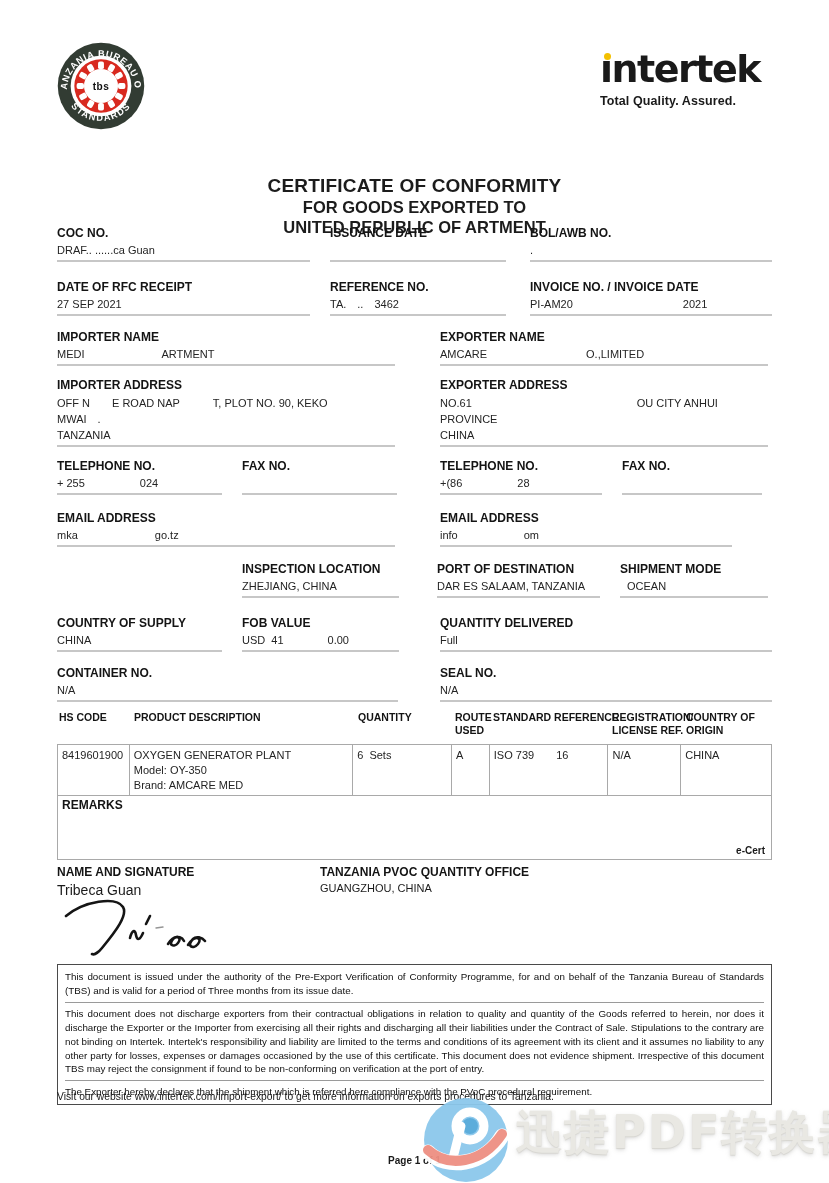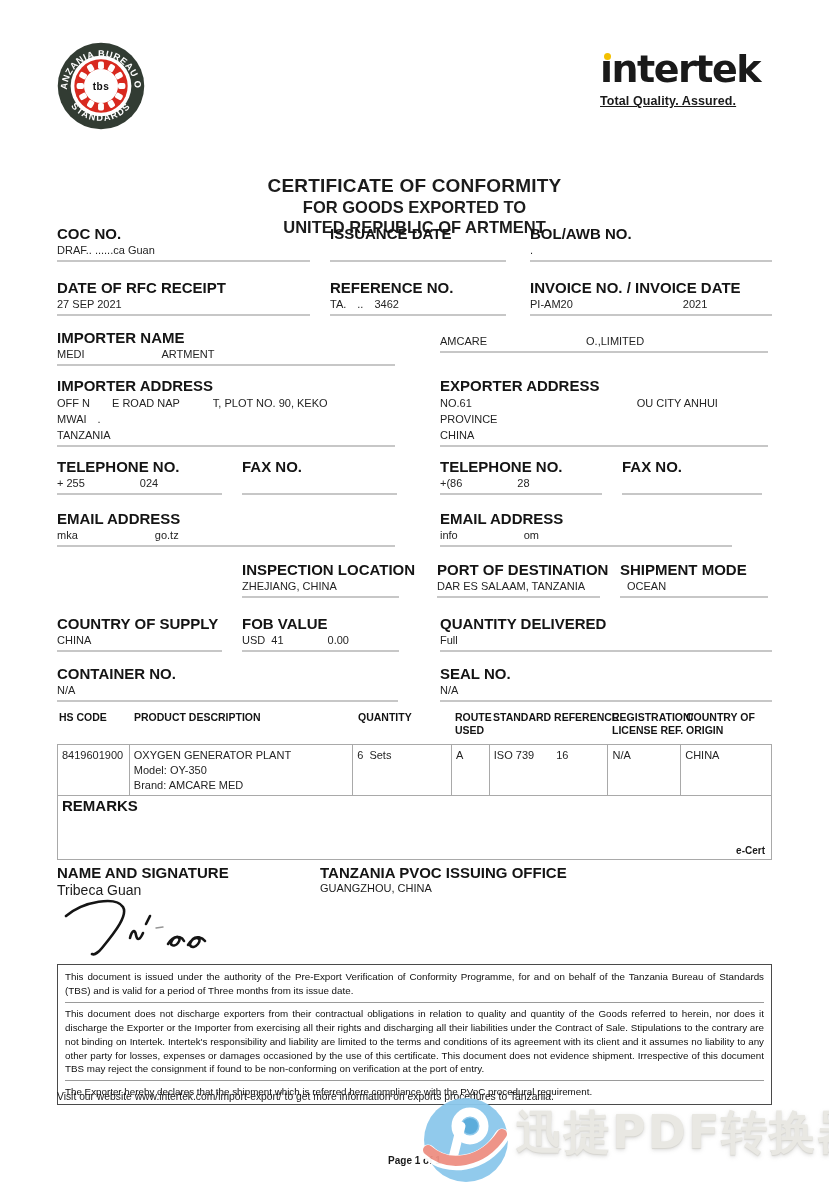--- a/index.html
+++ b/index.html
@@ -2,34 +2,34 @@
 <html><head>
 <meta charset="utf-8">
 <style>
   * { margin:0; padding:0; box-sizing:border-box; }
   html,body { background:#ffffff; }
   .page {
     position:relative; width:829px; height:1183px; background:#ffffff;
     font-family:"Liberation Sans", sans-serif; color:#1b1b1b; overflow:hidden;
   }
   .abs { position:absolute; }
-  .lbl { font-size:15px; font-weight:bold; color:#141414; line-height:13px; white-space:nowrap; }
+  .lbl { font-size:12px; font-weight:bold; color:#141414; line-height:13px; white-space:nowrap; }
   .val {
     font-size:11px; color:#242424; margin-top:3px; padding-bottom:2px;
     min-height:19px; border-bottom:2px solid #c7c7c7; white-space:nowrap; line-height:15px;
   }
   .val.ml { white-space:pre-line; line-height:16px; min-height:19px; }
   .title-block { position:absolute; left:0; top:134px; width:829px; text-align:center; font-weight:bold; color:#1c1c1c;margin-top:40px; }
   .t1 { font-size:19px; line-height:23px; letter-spacing:0.2px; }
   .t2 { font-size:16.5px; line-height:20px; }
   
   .itk { position:absolute; left:600px; top:46px; width:200px; }
   .itk-word { position:relative; font-family:"DejaVu Sans", sans-serif; font-weight:bold; font-size:38px; line-height:46px; letter-spacing:-1.5px; color:#1a1a1a; }
   .itk-dot { position:absolute; left:4px; top:7px; width:7px; height:7px; border-radius:50%; background:#f3c000; }
-  .itk-tag { font-size:12.5px; font-weight:bold; color:#1a1a1a; margin-top:2px; letter-spacing:0.1px;text-decoration:underline; }
+  .itk-tag { font-size:12.5px; font-weight:bold; color:#1a1a1a; margin-top:2px; letter-spacing:0.1px; }
   
   .th { position:absolute; font-size:10.5px; font-weight:bold; line-height:13px; color:#141414; }
   .trow { position:absolute; left:57px; top:744px; width:715px; height:52px; display:flex; border:1px solid #a9a9a9; font-size:11px; color:#242424; }
   .tcell { border-right:1px solid #a9a9a9; padding:3px 4px; white-space:pre-line; line-height:15px; }
   .tcell:last-child { border-right:none; }
   .remarks-box { position:absolute; left:57px; top:795px; width:715px; height:65px; border:1px solid #a9a9a9; border-top:none; }
   .remarks-lbl { position:absolute; left:4px; top:4px; }
   .ecert { position:absolute; right:6px; bottom:3px; font-size:10px; font-weight:bold; }
   
   .legal { position:absolute; left:57px; top:964px; width:715px; border:1px solid #4a4a4a; padding:1px 7px; font-size:9.8px; line-height:1.42; text-align:justify; color:#101010; }
@@ -121,20 +121,21 @@
   <div class="abs" style="left:530px;top:281px;width:242px">
     <div class="lbl">INVOICE NO. / INVOICE DATE</div>
     <div class="val">PI-AM20          2021</div>
   </div>
 
   <div class="abs" style="left:57px;top:331px;width:338px">
     <div class="lbl">IMPORTER NAME</div>
     <div class="val">MEDI       ARTMENT</div>
   </div>
   <div class="abs" style="left:440px;top:331px;width:328px">
+    <div class="lbl">EXPORTER NAME</div>
     <div class="val">AMCARE         O.,LIMITED</div>
   </div>
 
   <div class="abs" style="left:57px;top:379px;width:338px">
     <div class="lbl">IMPORTER ADDRESS</div>
     <div class="val ml">OFF N  E ROAD NAP   T, PLOT NO. 90, KEKO
 MWAI .
 TANZANIA</div>
   </div>
   <div class="abs" style="left:440px;top:379px;width:328px">
@@ -225,21 +226,21 @@
     <div class="tcell" style="width:90px">CHINA</div>
   </div>
 
   <div class="remarks-box">
     <div class="lbl remarks-lbl">REMARKS</div>
     <div class="ecert">e-Cert</div>
   </div>
 
   <div class="lbl abs" style="left:57px;top:866px">NAME AND SIGNATURE</div>
   <div class="abs" style="left:57px;top:882px;font-size:14px">Tribeca Guan</div>
-  <div class="lbl abs" style="left:320px;top:866px">TANZANIA PVOC ISSUING OFFICE</div>
+  <div class="lbl abs" style="left:320px;top:866px">TANZANIA PVOC QUANTITY OFFICE</div>
   <div class="abs" style="left:320px;top:882px;font-size:11px">GUANGZHOU, CHINA</div>
 
   <svg class="sig-svg" width="160" height="60" viewBox="0 0 160 60" xmlns="http://www.w3.org/2000/svg">
     <g stroke="#151515" stroke-width="2.6" fill="none" stroke-linecap="round" stroke-linejoin="round">
       <path d="M6,18 C24,3 56,-2 63,9 C68,17 56,33 42,50 C38,55 34,57 32,56"></path>
       <path d="M70,40 c2,-8 5,-9 6,-3 c1,6 4,5 7,-2"></path>
       <path d="M86,26 l4,-8"></path>
       <path d="M96,30 l7,-1" stroke-width="1.4" opacity="0.45"></path>
       <path d="M108,46 c7,-11 15,-7 10,-1 c-4,5 -11,2 -4,-5 M114,40 c4,-2 8,-1 10,3"></path>
       <path d="M128,47 c7,-11 15,-7 10,-1 c-5,6 -12,2 -5,-5 c3,-3 9,-2 12,2"></path>

